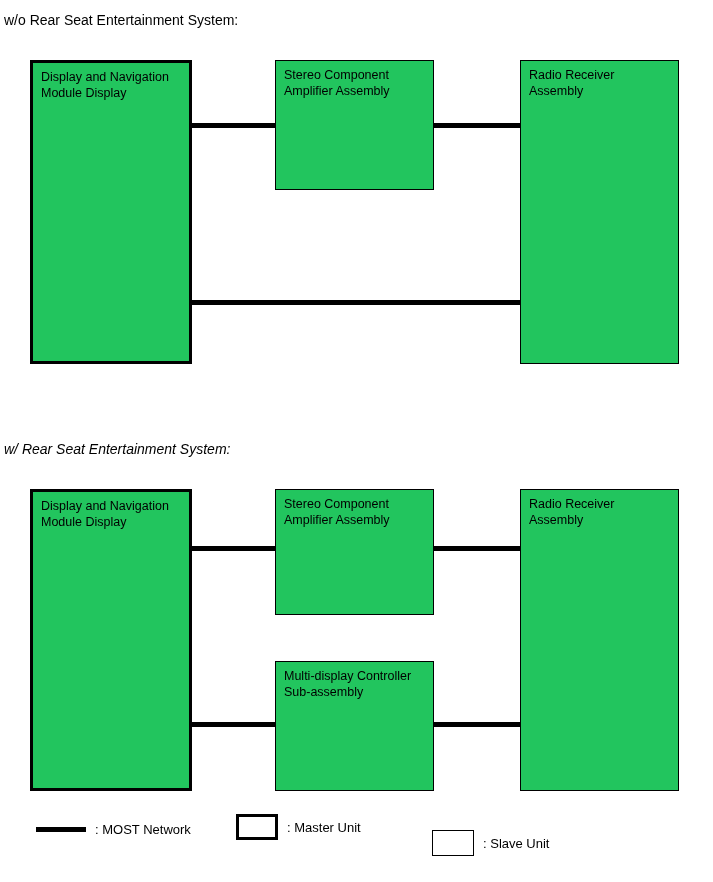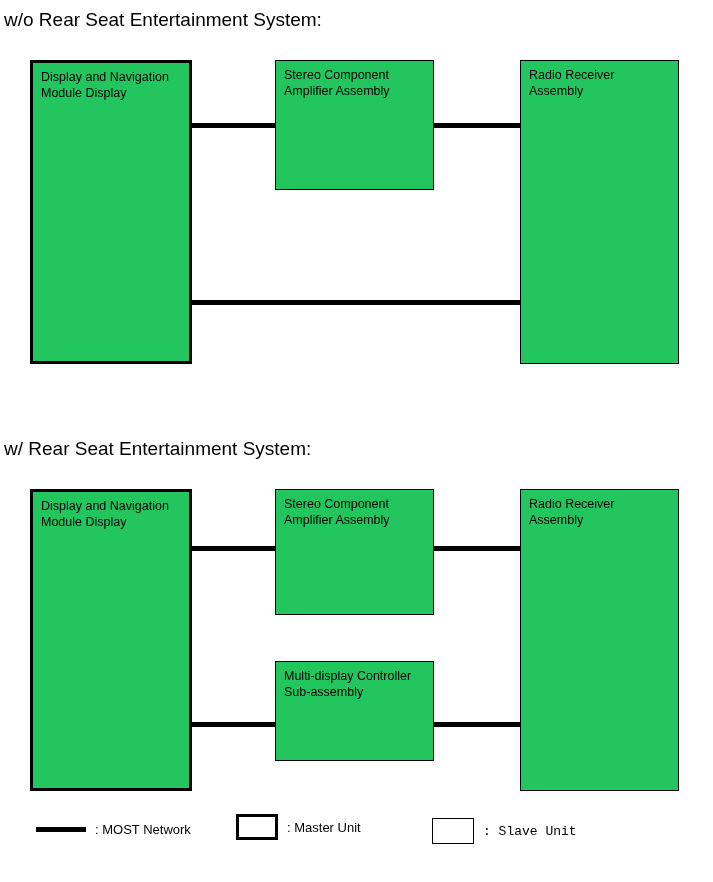--- a/index.html
+++ b/index.html
@@ -16,21 +16,21 @@
     overflow: hidden;
   }
   .canvas {
     position: absolute;
     left: 0; top: 0;
     width: 713px;
     height: 882px;
   }
   .section-title {
     position: absolute;
-    font-size: 19px;
+    font-size: 14px;
     line-height: 16px;
     color: #000;
     white-space: nowrap;
   }
   .unit-box {
     position: absolute;
     background: #22c55e;
     box-sizing: border-box;
   }
   .unit-box.master {
@@ -111,41 +111,41 @@
   <div class="unit-box slave" style="left:275px; top:60px; width:159px; height:130px;">
     <div class="unit-label">Stereo Component
 Amplifier Assembly</div>
   </div>
 
   <div class="unit-box slave" style="left:520px; top:60px; width:159px; height:304px;">
     <div class="unit-label">Radio Receiver
 Assembly</div>
   </div>
 
-  <div class="section-title" style="left:4px; top:441px;">w/ Rear Seat Entertainment System:</div>
+  <div class="section-title" style="left:4px; top:441px;font-style:italic;">w/ Rear Seat Entertainment System:</div>
 
   <div class="net-line" style="left:190px; top:546px; width:87px;"></div>
 
   <div class="net-line" style="left:432px; top:546px; width:90px;"></div>
 
   <div class="net-line" style="left:190px; top:722px; width:87px;"></div>
 
   <div class="net-line" style="left:432px; top:722px; width:90px;"></div>
 
   <div class="unit-box master" style="left:30px; top:489px; width:162px; height:302px;">
     <div class="unit-label">Display and Navigation
 Module Display</div>
   </div>
 
   <div class="unit-box slave" style="left:275px; top:489px; width:159px; height:126px;">
     <div class="unit-label">Stereo Component
 Amplifier Assembly</div>
   </div>
 
-  <div class="unit-box slave" style="left:275px; top:661px; width:159px; height:100px;">
+  <div class="unit-box slave" style="left:275px; top:661px; width:159px; height:130px;">
     <div class="unit-label">Multi-display Controller
 Sub-assembly</div>
   </div>
 
   <div class="unit-box slave" style="left:520px; top:489px; width:159px; height:302px;">
     <div class="unit-label">Radio Receiver
 Assembly</div>
   </div>
 
   <div class="legend">
@@ -153,20 +153,20 @@
     <div class="legend-item" style="left:236px; top:8px;">
       <span class="legend-box-swatch master"></span>
       <span class="legend-text">: Master Unit</span>
     </div>
 
     <div class="legend-item" style="left:36px; top:10px;">
       <span class="legend-line-swatch"></span>
       <span class="legend-text">: MOST Network</span>
     </div>
 
-    <div class="legend-item" style="left:432px; top:12px;font-family:Liberation Mono, monospace;">
+    <div class="legend-item" style="left:432px; top:24px;">
       <span class="legend-box-swatch slave"></span>
       <span class="legend-text">: Slave Unit</span>
     </div>
 
   </div>
 
 </div>
 
 </body></html>

